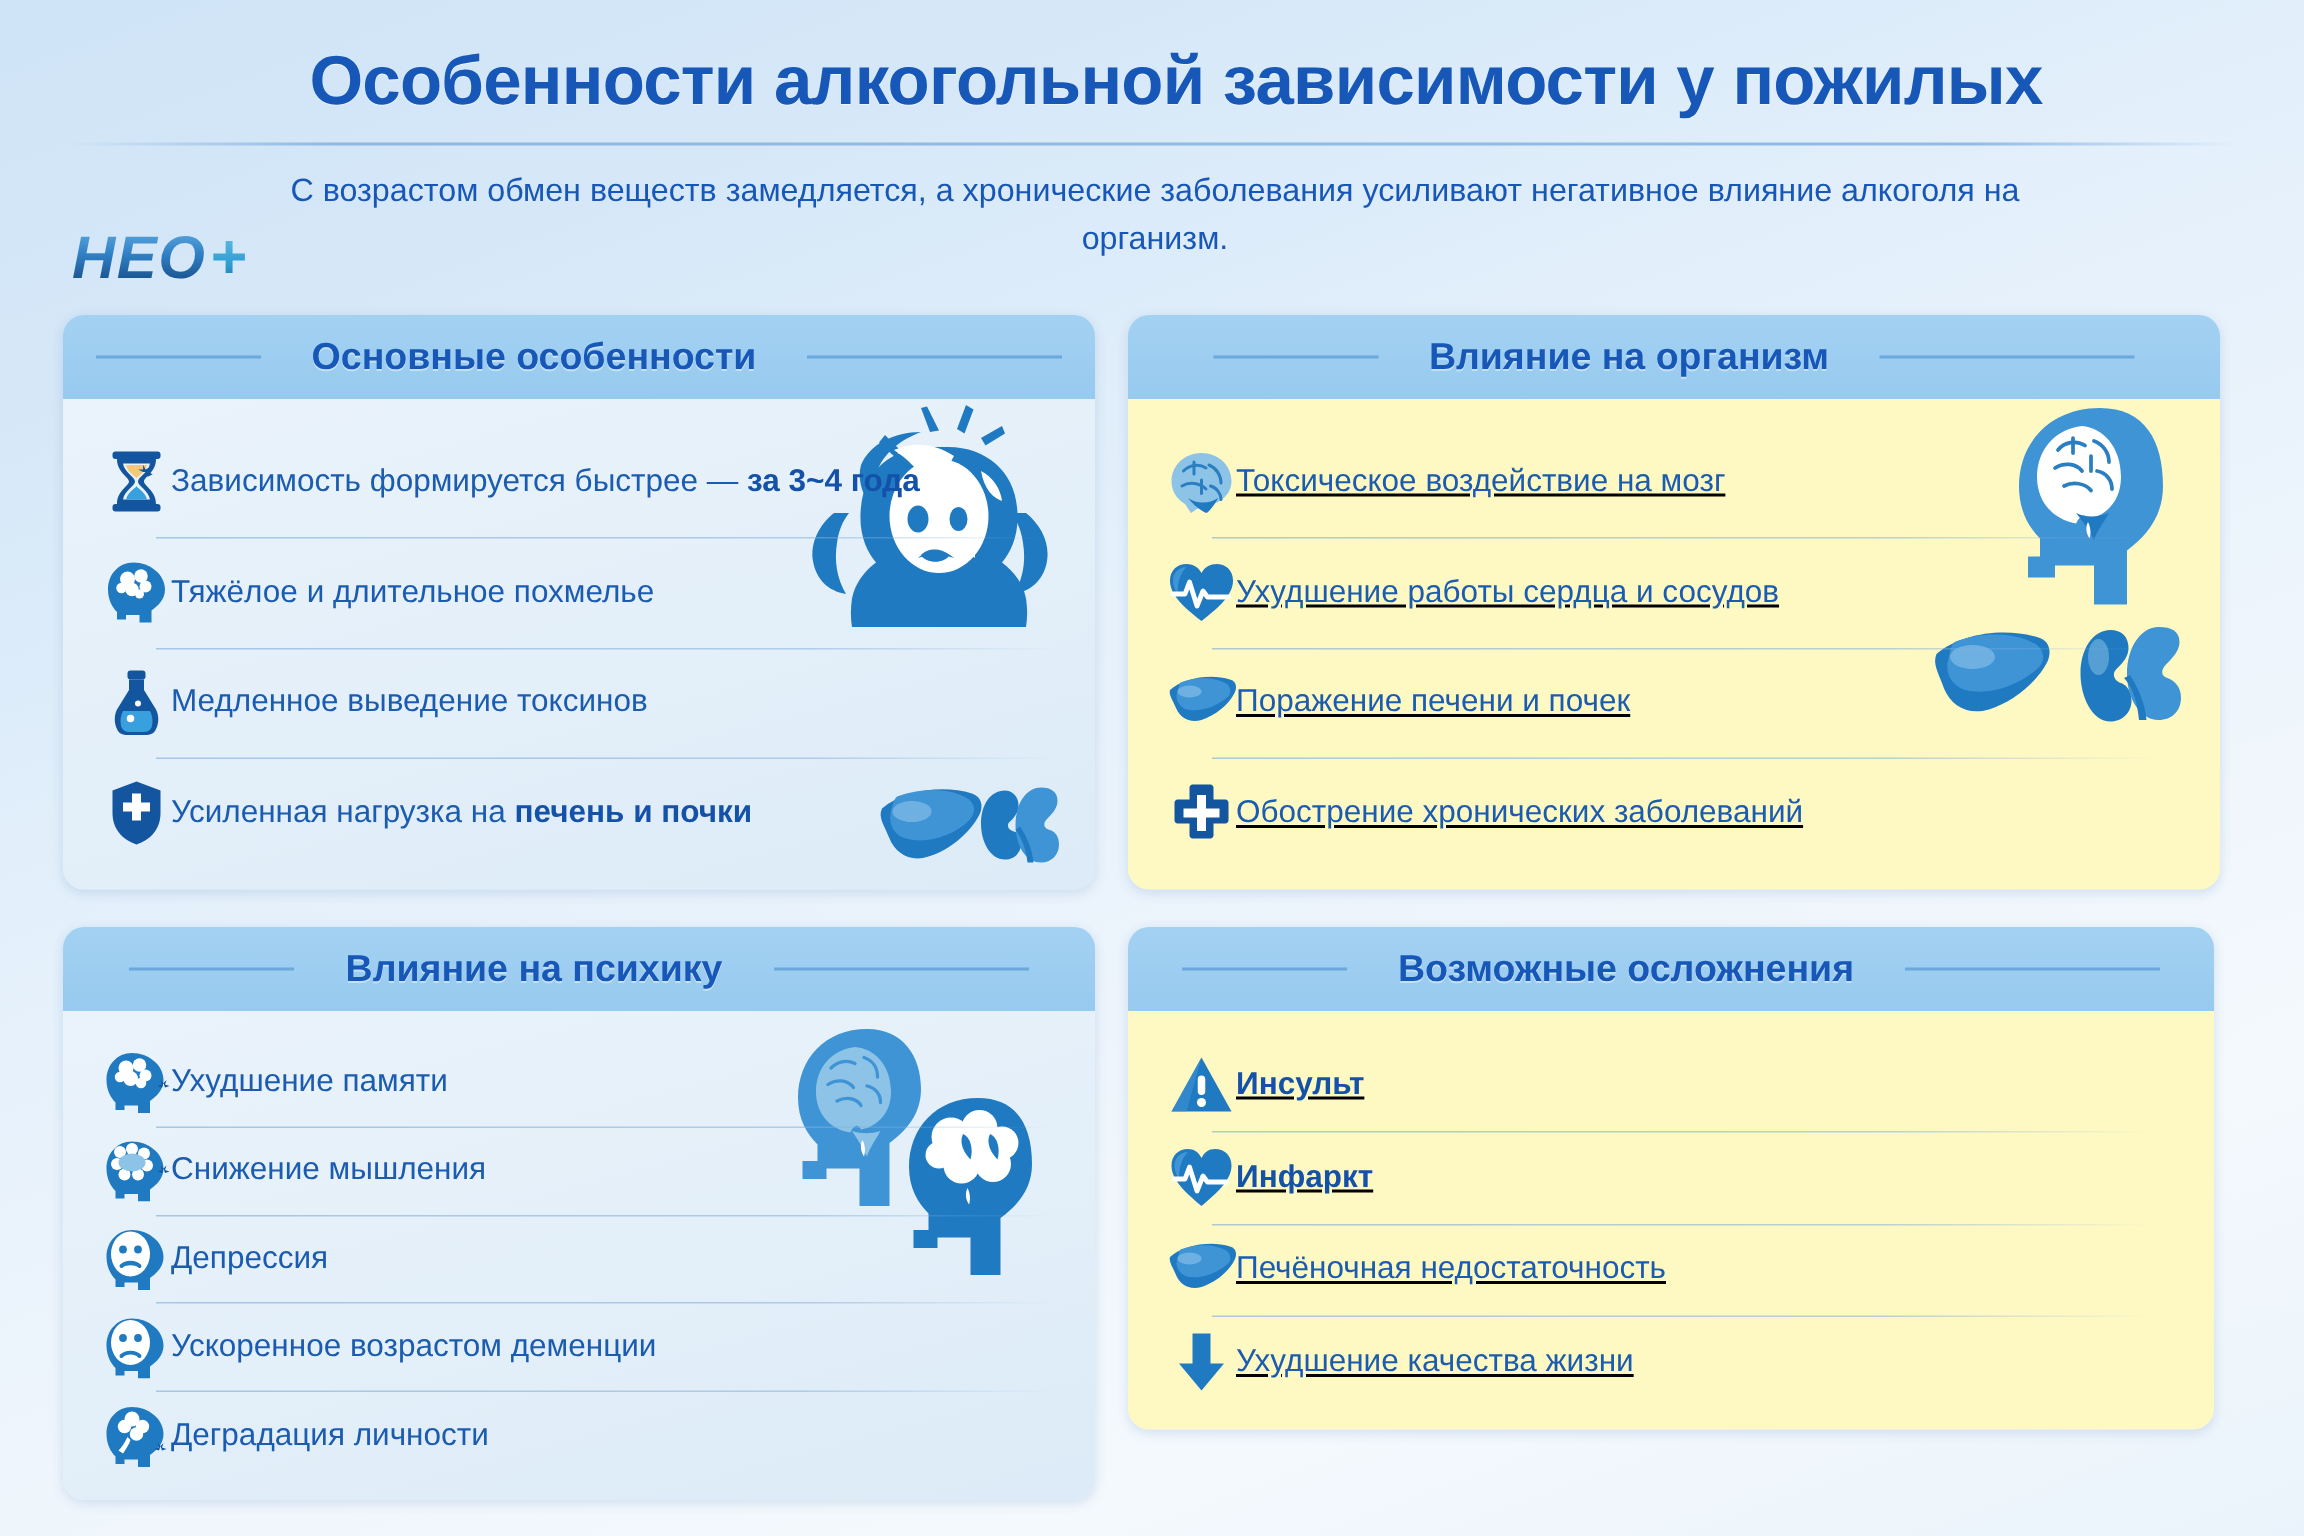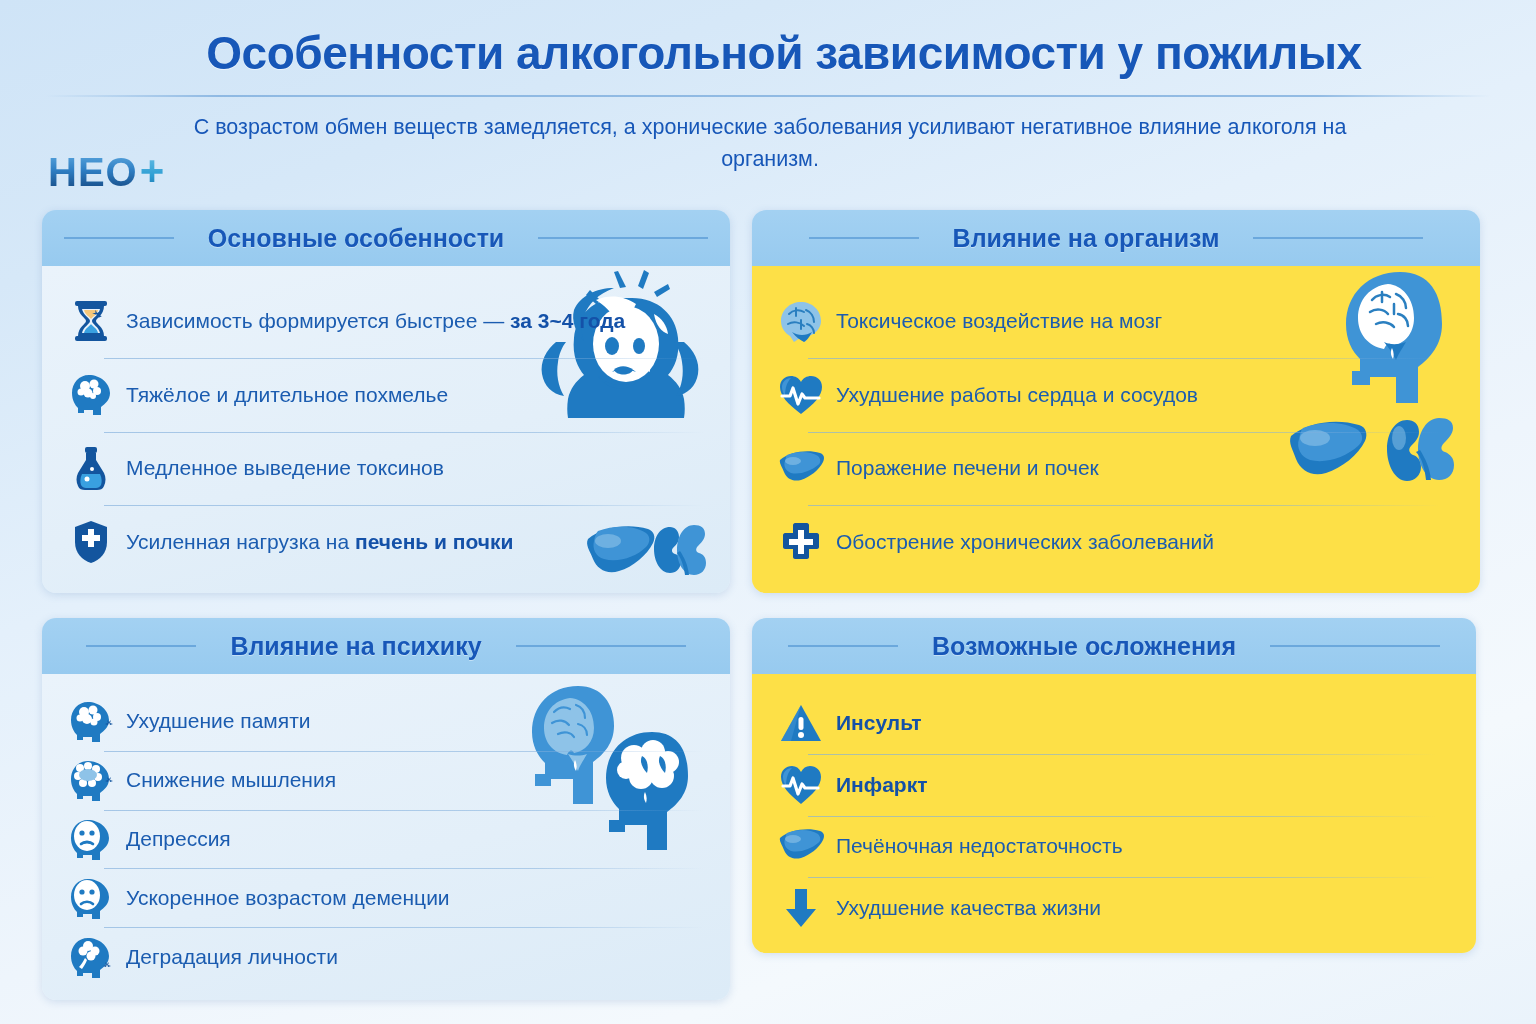--- a/index.html
+++ b/index.html
@@ -40,21 +40,21 @@
                 rgba(120,170,220,.75) 88%, rgba(120,170,220,0) 100%);
   }
 
   .subtitle {
     position: absolute; left: 190px; top: 112px; width: 1160px;
     text-align: center; line-height: 1.48;
     font-size: 21.5px; color: #1757b8;
   }
 
   
-  .logo { position: absolute; left: 48px; top: 148px; height: 44px; display: flex; align-items: flex-end; }
+  .logo { position: absolute; left: 48px; top: 148px; height: 44px; display: flex; align-items: flex-end; font-style: italic; }
   .logo-text {
     font-size: 40px; font-weight: bold; letter-spacing: 1px; line-height: 1;
     background: linear-gradient(180deg, #5ea9e0 0%, #2f7fc4 45%, #14467f 100%);
     -webkit-background-clip: text; background-clip: text; color: transparent;
     font-family: "Liberation Sans", sans-serif;
   }
   .logo-plus {
     font-size: 42px; font-weight: bold; line-height: 1; margin-left: 2px;
     background: linear-gradient(180deg, #74c4e8 0%, #2f9fd4 60%, #1b6ea8 100%);
     -webkit-background-clip: text; background-clip: text; color: transparent;
@@ -83,25 +83,25 @@
     font-size: 25px; font-weight: bold; color: #1757b8;
     padding: 0 22px; white-space: nowrap;
     text-shadow: 0 1px 0 rgba(255,255,255,.4);
   }
   .head-rule { height: 2px; background: #5b9bd5; opacity: .75; flex: 0 0 auto; }
   .head-rule.left  { width: 110px; }
   .head-rule.right { width: 170px; }
 
   .card-body { position: relative; width: 100%; height: calc(100% - 56px); padding: 18px 26px 14px 26px; }
   .card.tinted .card-body { background: linear-gradient(165deg, #eaf3fb 0%, #e3eff9 55%, #dcebf7 100%); }
-  .card.plain  .card-body { background: #fde047; }
+  .card.plain  .card-body { background: #fef9c3; text-decoration: underline; }
 
   .rows { position: relative; z-index: 2; display: flex; flex-direction: column; height: 100%; }
   .row {
-    flex: 1 1 0; display: flex; align-items: center; gap: 12px;
+    flex: 1 1 0; display: flex; align-items: center; 
     position: relative;
   }
   .row + .row::before {
     content: ""; position: absolute; left: 36px; right: 0; top: 0; height: 1px;
     background: linear-gradient(90deg, rgba(130,175,220,.65) 0%, rgba(130,175,220,.55) 72%, rgba(130,175,220,0) 100%);
   }
   .c2 .row + .row::before, .c4 .row + .row::before { left: 30px; right: 14px; }
 
   .row-icon { flex: 0 0 auto; width: 46px; height: 46px; display: flex; align-items: center; justify-content: center; }
   .row-icon svg { display: block; }

